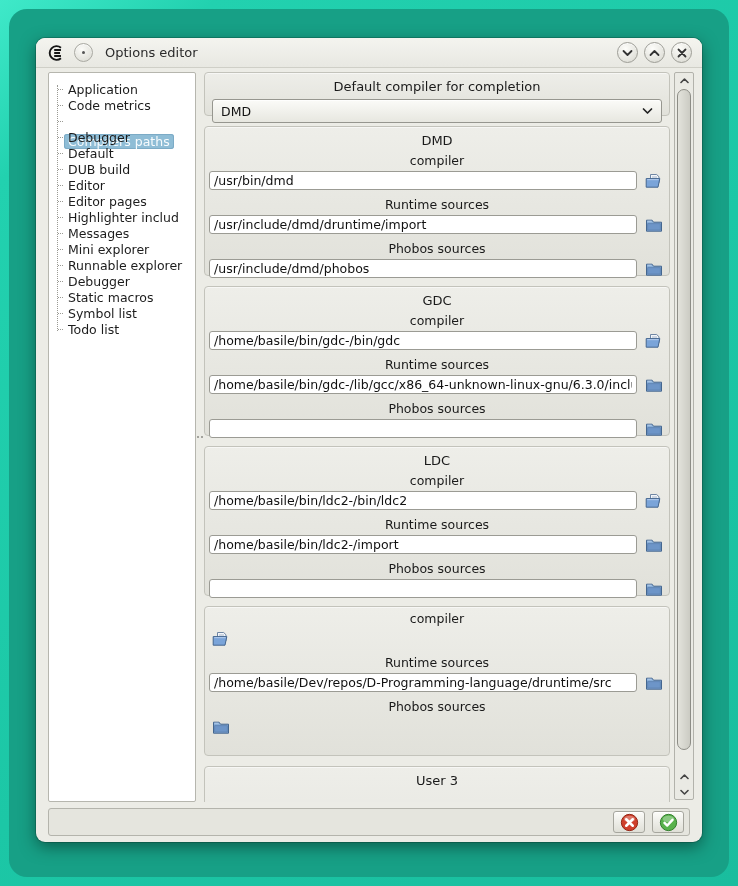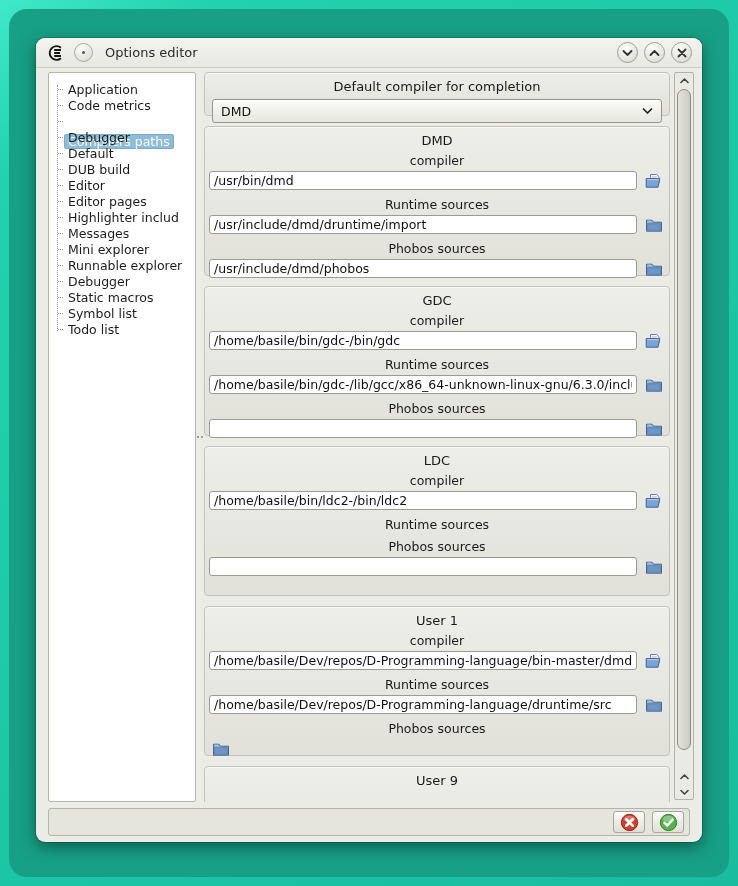--- a/index.html
+++ b/index.html
@@ -344,43 +344,52 @@
           <path d="M7 4 h5 M7 6 h5 M7 8 h3.5" stroke="#9fb0c4" stroke-width="0.9"></path>
           <path d="M1.2 5.6 h13.6 l-1.8 8.6 h-11.8 z" fill="#7aa4d9" stroke="#44668f" stroke-width="1"></path>
           <path d="M2.2 6.6 h11.5" stroke="#a9c4e8" stroke-width="1.2"></path>
         </svg>
 
       </button>
     </div>
   </div>
             <div class="field">
     <div class="field-label">Runtime sources</div>
+    <div class="field-row">
+      <input class="path-input" readonly="" value="/home/basile/bin/ldc2-/import" style="">
+      <button class="icon-btn">
+
+        <svg width="18" height="16" viewBox="0 0 18 16">
+          <path d="M1.5 3.2 h5.6 l1.4 2 h8 v9 h-15 z" fill="#89aed8" stroke="#44668f" stroke-width="1"></path>
+          <path d="M2.6 6.6 h12.8 v6.5 h-12.8 z" fill="#6d95c8" stroke="#5a80b0" stroke-width="0.8"></path>
+          <path d="M2.4 4.2 h4.3" stroke="#b3cceb" stroke-width="1"></path>
+        </svg>
+      </button>
+    </div>
   </div>
             <div class="field">
     <div class="field-label">Phobos sources</div>
     <div class="field-row">
       <input class="path-input" readonly="" style="">
       <button class="icon-btn">
 
         <svg width="18" height="16" viewBox="0 0 18 16">
           <path d="M1.5 3.2 h5.6 l1.4 2 h8 v9 h-15 z" fill="#89aed8" stroke="#44668f" stroke-width="1"></path>
           <path d="M2.6 6.6 h12.8 v6.5 h-12.8 z" fill="#6d95c8" stroke="#5a80b0" stroke-width="0.8"></path>
           <path d="M2.4 4.2 h4.3" stroke="#b3cceb" stroke-width="1"></path>
         </svg>
       </button>
     </div>
   </div>
           </div>
   </section><section class="group compiler">
-    <div class="group-title">User 1</div>
     <div class="fields">
             <div class="field">
     <div class="field-label">compiler</div>
     <div class="field-row">
-      <input class="path-input" readonly="" value="/home/basile/Dev/repos/D-Programming-language/bin-master/dmd" style="">
       <button class="icon-btn">
         <svg width="18" height="16" viewBox="0 0 18 16">
           <path d="M5.5 1.5 h6.2 l2.3 2.3 v6 h-8.5 z" fill="#f4f6f9" stroke="#6f86a4" stroke-width="1"></path>
           <path d="M7 4 h5 M7 6 h5 M7 8 h3.5" stroke="#9fb0c4" stroke-width="0.9"></path>
           <path d="M1.2 5.6 h13.6 l-1.8 8.6 h-11.8 z" fill="#7aa4d9" stroke="#44668f" stroke-width="1"></path>
           <path d="M2.2 6.6 h11.5" stroke="#a9c4e8" stroke-width="1.2"></path>
         </svg>
 
       </button>
     </div>
@@ -407,21 +416,21 @@
         <svg width="18" height="16" viewBox="0 0 18 16">
           <path d="M1.5 3.2 h5.6 l1.4 2 h8 v9 h-15 z" fill="#89aed8" stroke="#44668f" stroke-width="1"></path>
           <path d="M2.6 6.6 h12.8 v6.5 h-12.8 z" fill="#6d95c8" stroke="#5a80b0" stroke-width="0.8"></path>
           <path d="M2.4 4.2 h4.3" stroke="#b3cceb" stroke-width="1"></path>
         </svg>
       </button>
     </div>
   </div>
           </div>
   </section><section class="group compiler">
-    <div class="group-title">User 9</div>
+    <div class="group-title">User 3</div>
     <div class="fields"></div>
   </section></div>
   </div>
 
   <div class="scrollbar">
     <span class="sb-btn">
       <svg width="9" height="6" viewBox="0 0 9 6">
           <polyline points="1,4.5 4.5,1 8,4.5" fill="none" stroke="#444" stroke-width="1.6" stroke-linecap="round" stroke-linejoin="round"></polyline>
         </svg>
     </span>

